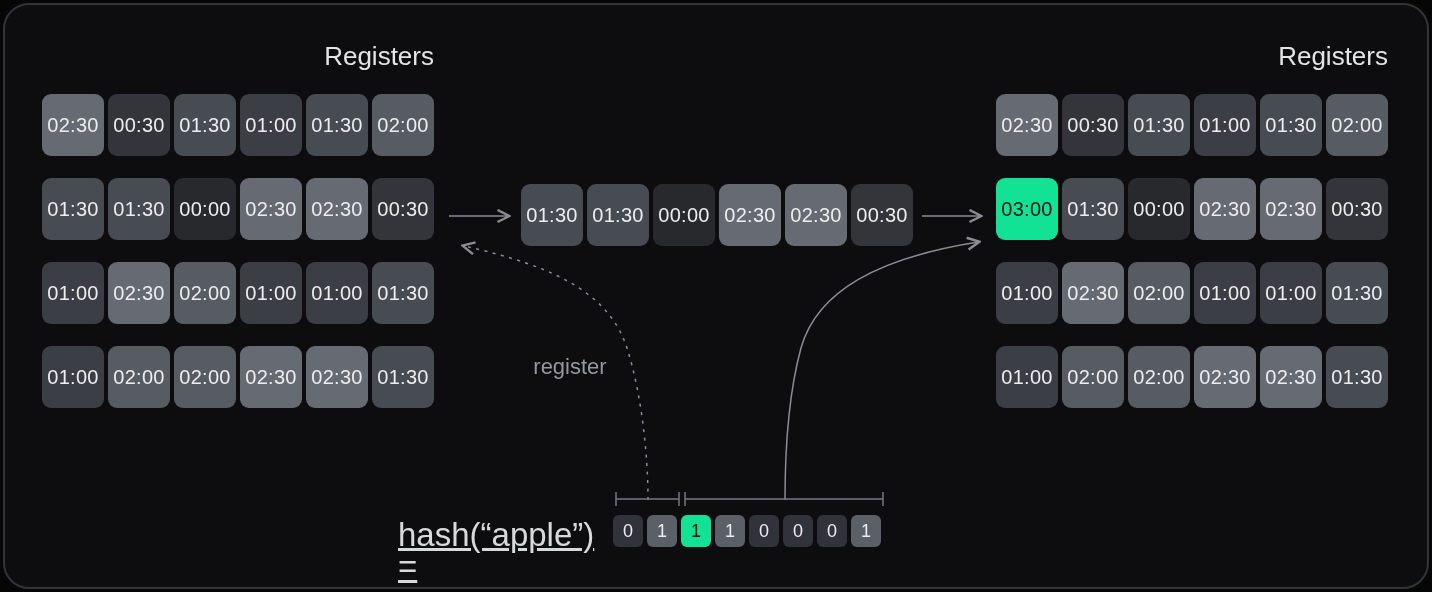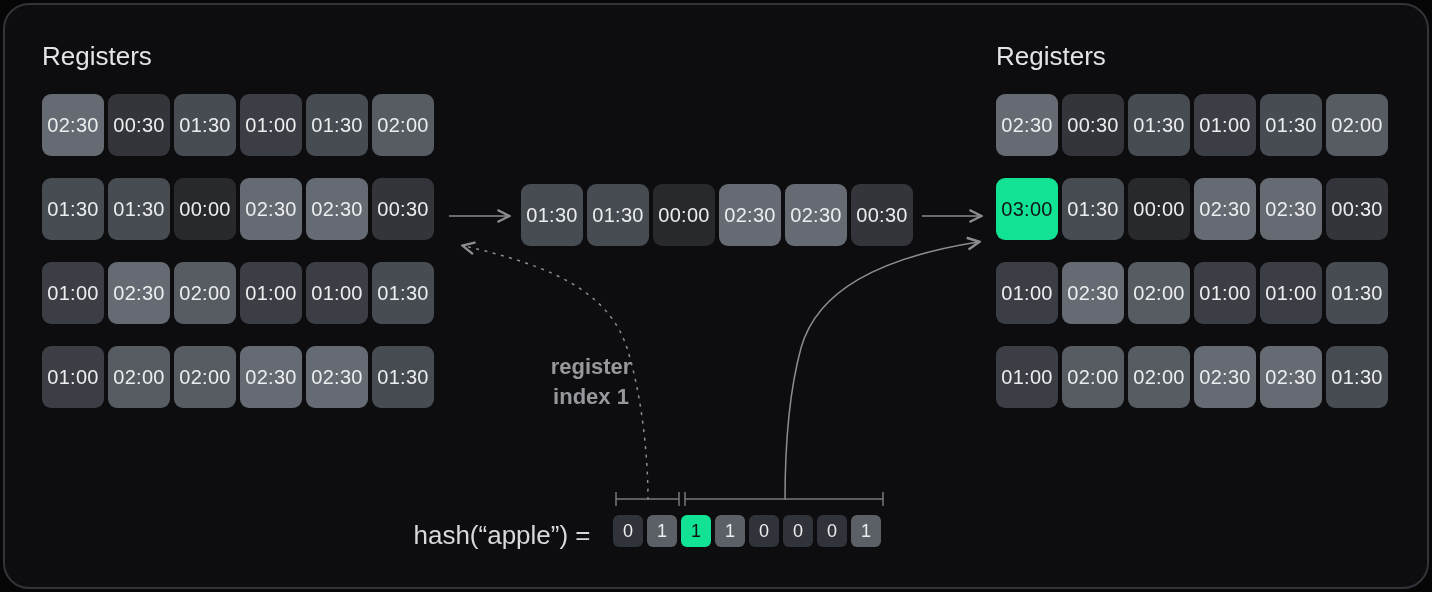--- a/index.html
+++ b/index.html
@@ -3,21 +3,21 @@
 <meta charset="utf-8">
 <style>
   * { margin:0; padding:0; box-sizing:border-box; }
   html,body { width:1432px; height:592px; overflow:hidden; background:#060607;
               font-family:"Liberation Sans", sans-serif; }
   .canvas { position:relative; width:1432px; height:592px; }
   .card { position:absolute; left:3px; top:3px; right:3px; bottom:3px;
           border-radius:26px; border:2.5px solid #323438; background:#0d0d0f; }
 
   .reg-title { position:absolute; top:40px; width:392px; height:32px;
-               text-align:left; font-size:26px; font-weight:500;
+               text-align:right; font-size:26px; font-weight:500;
                color:#e3e4e6; line-height:32px; }
   .title-left  { left:42px; }
   .title-right { left:996px; }
 
   .grid { position:absolute; top:94px; }
   .grid-left  { left:42px; }
   .grid-right { left:996px; }
   .g-row { display:flex; gap:4px; margin-bottom:22px; }
   .cell { width:62px; height:62px; border-radius:9px;
           display:flex; align-items:center; justify-content:center;
@@ -26,25 +26,25 @@
   .middle-row { position:absolute; left:521px; top:184px; display:flex; gap:4px; }
 
   .overlay { position:absolute; left:0; top:0; width:1432px; height:592px;
              pointer-events:none; }
   .arrow { fill:none; stroke:#8b8d92; stroke-width:1.5; }
   .dashed { stroke-dasharray:3 5.5; }
   .bracket { fill:none; stroke:#76787d; stroke-width:1.5; }
 
   .ann-label { position:absolute; width:168px; text-align:center;
                font-size:22px; line-height:30px; color:#96989d; }
-  .label-register { left:507px; top:352px;font-weight:bold; }
+  .label-register { left:486px; top:352px; }
   .label-data     { left:773px; top:352px; }
 
   .hash-label { position:absolute; left:398px; top:519px; width:208px;
-                text-align:center; font-size:26px; color:#d8d9da; line-height:32px; }
+                text-align:left; font-size:33px; color:#d8d9da; line-height:32px;text-decoration:underline; }
   .hash-bits { position:absolute; left:613px; top:515px; display:flex; gap:4px; }
   .bit { width:30px; height:32px; border-radius:6px;
          display:flex; align-items:center; justify-content:center;
          font-size:18px; }
 </style>
 </head>
 <body style="background: rgb(6, 6, 7);">
 
 <div class="canvas">
   <div class="card" style="background: rgb(13, 13, 15); border-color: rgb(50, 52, 56);"></div>
@@ -137,21 +137,20 @@
     </defs>
     <path class="arrow" d="M449,216 L508,216" marker-end="url(#arr)" style="stroke: rgb(139, 141, 146);"></path>
     <path class="arrow" d="M922,216 L980,216" marker-end="url(#arr)" style="stroke: rgb(139, 141, 146);"></path>
     <path class="arrow dashed" d="M648,500 C648,452 641,392 627,348 C609,293 554,266 464,246" marker-end="url(#arr)" style="stroke: rgb(139, 141, 146);"></path>
     <path class="arrow" d="M785,500 C785,448 789,392 801,348 C817,291 878,258 978,242" marker-end="url(#arr)" style="stroke: rgb(139, 141, 146);"></path>
     <path class="bracket" d="M616,492 L616,506 M616,499 L679,499 M679,492 L679,506 M685,492 L685,506 M685,499 L883,499 M883,492 L883,506" style="stroke: rgb(118, 120, 125);"></path>
   </svg>
 
   <div class="ann-label label-register" style="color: rgb(150, 152, 157);">
     <div>register</div>
-    <div>index 1</div>
   </div>
   <div class="ann-label label-data" style="color: rgb(150, 152, 157);">
   </div>
 
   <div class="hash-label" style="color: rgb(216, 217, 218);">hash(“apple”) =</div>
   <div class="hash-bits">
       <div class="bit" style="background: rgb(48, 51, 57); color: rgb(236, 237, 238);">0</div>
       <div class="bit" style="background: rgb(91, 96, 103); color: rgb(236, 237, 238);">1</div>
       <div class="bit" style="background: rgb(18, 226, 148); color: rgb(15, 20, 24);">1</div>
       <div class="bit" style="background: rgb(91, 96, 103); color: rgb(236, 237, 238);">1</div>

